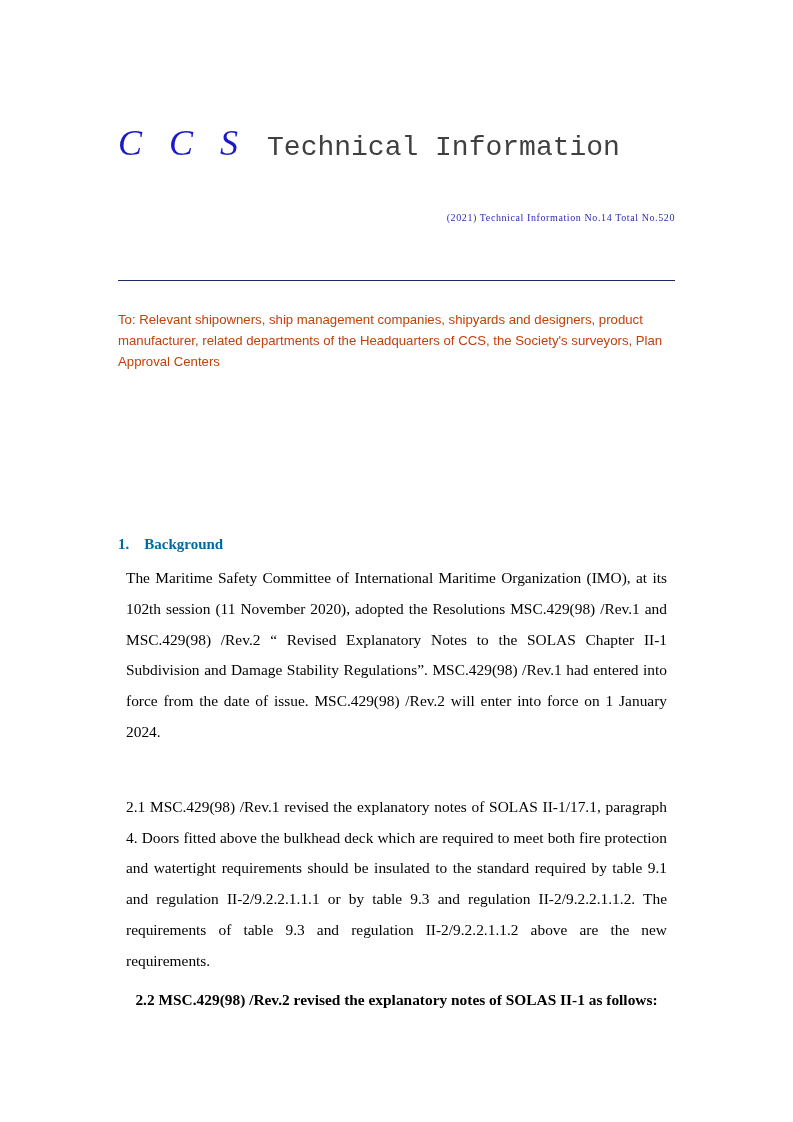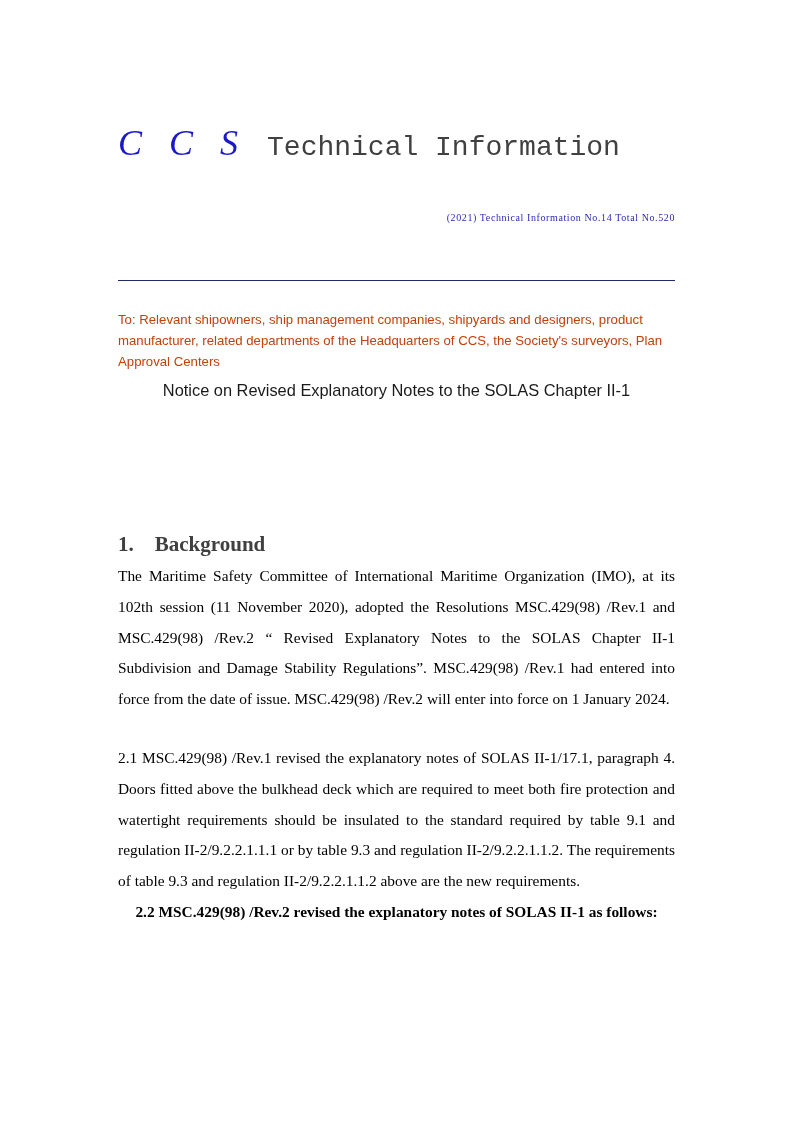--- a/index.html
+++ b/index.html
@@ -107,34 +107,34 @@
   
   .body-area {
     position: absolute;
     left: 118px;
     top: 533px;
     width: 557px;
   }
   .section-heading {
     font-family: "Liberation Serif", "DejaVu Serif", serif;
     font-weight: bold;
-    font-size: 21px;
+    font-size: 15px;
     line-height: 22px;
-    color: #404040;
+    color: #0369a1;
     margin: 0 0 6px 0;
     white-space: pre;
   }
   .para {
     font-family: "Liberation Serif", "DejaVu Serif", serif;
     font-size: 15.4px;
     line-height: 30.8px;
     color: #000;
     text-align: justify;
     text-justify: inter-word;
-    margin: 0;
+    margin: 8px;
   }
   .para.flow { text-align-last: left; }
   .para.plain { text-align: center; font-weight: bold; }
   .gap-1 { height: 28px; }
 </style>
 </head>
 <body>
 
 <div class="page">
 
@@ -144,21 +144,20 @@
 
   <div class="issue-info">
     <div class="sp">(2021)  Technical  Information  No.14  Total  No.520</div>
   </div>
 
   <div class="divider"></div>
 
   <div class="recipients">To: Relevant shipowners, ship management companies, shipyards and designers, product manufacturer, related departments of the Headquarters of CCS, the Society's surveyors, Plan Approval Centers</div>
 
   <div class="doc-title">
-    <div>Notice on Revised Explanatory Notes to the SOLAS Chapter II-1</div>
   </div>
 
   <div class="body-area">
 
     <div class="section-heading">1.    Background</div>
     <p class="para flow">The Maritime Safety Committee of International Maritime Organization (IMO), at its 102th session (11 November 2020), adopted the Resolutions MSC.429(98) /Rev.1 and MSC.429(98) /Rev.2 “ Revised Explanatory Notes to the SOLAS Chapter II-1 Subdivision and Damage Stability Regulations”. MSC.429(98) /Rev.1 had entered into force from the date of issue. MSC.429(98) /Rev.2 will enter into force on 1 January 2024.</p>
 
     <div class="gap-1"></div>
 
     <p class="para flow">2.1  MSC.429(98) /Rev.1 revised the explanatory notes of SOLAS II-1/17.1, paragraph 4. Doors fitted above the bulkhead deck which are required to meet both fire protection and watertight requirements should be insulated to the standard required by table 9.1 and regulation II-2/9.2.2.1.1.1 or by table 9.3 and regulation II-2/9.2.2.1.1.2. The requirements of table 9.3 and regulation II-2/9.2.2.1.1.2 above are the new requirements.</p>

